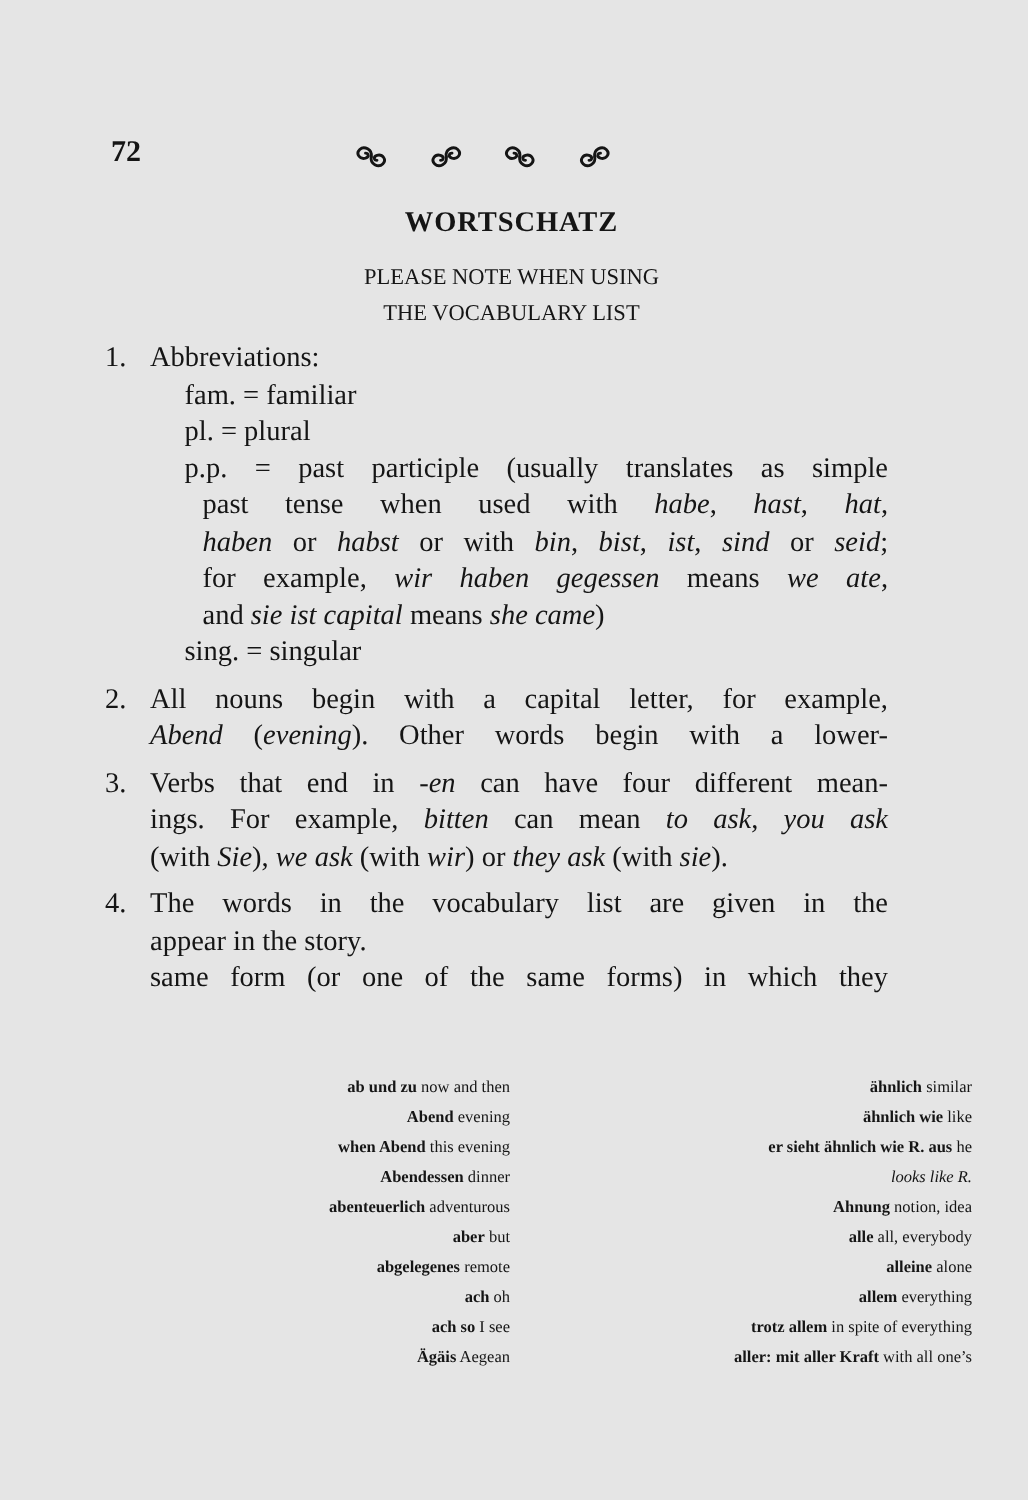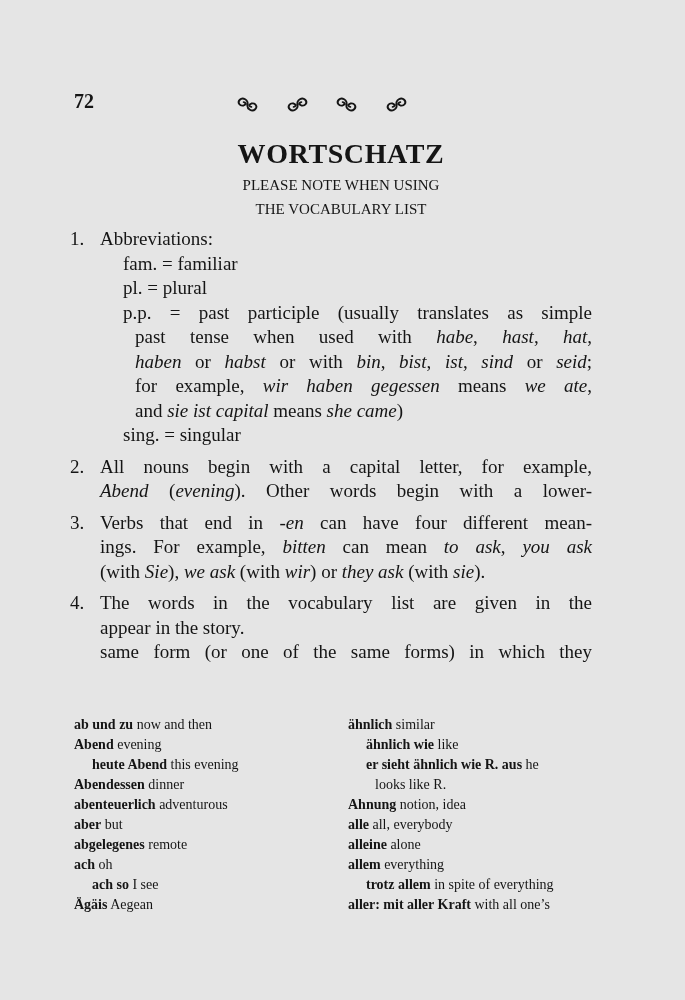--- a/index.html
+++ b/index.html
@@ -35,21 +35,21 @@
   }
   .orn-svg { width: 23px; height: 17px; display: block; }
   .orn.mir .orn-svg { transform: scaleX(-1); }
   .title {
     position: absolute;
     left: 70px;
     top: 138px;
     width: 542px;
     margin: 0;
     text-align: center;
-    font-size: 28px;
+    font-size: 19px;
     font-weight: bold;
     letter-spacing: 0.6px;
   }
   .subtitle {
     position: absolute;
     left: 70px;
     top: 173px;
     width: 542px;
     text-align: center;
     font-size: 15px;
@@ -74,28 +74,29 @@
     top: 0;
   }
   .note-line { text-align: left; }
   .note-line.ind1 { padding-left: 23px; }
   .note-line.ind2 { padding-left: 35px; }
   .note-line.just { text-align: justify; text-align-last: justify; }
   .it { font-style: italic; font-family: Liberation Serif, serif; }
   .vocab {
     position: absolute;
     top: 715px;
-    font-size: 14px;
+    font-size: 11px;
     line-height: 20px;
     white-space: nowrap;
+    text-align: right;
   }
   .vocab-left  { left: 74px;  width: 266px; }
   .vocab-right { left: 348px; width: 300px; }
   .vocab-line.ind1 { padding-left: 18px; }
-  .vocab-line.ind2 { padding-left: 27px; }
+  .vocab-line.ind2 { padding-left: 27px; font-style: italic; }
   .vocab-line b { font-weight: bold; }
   .svg-defs { position: absolute; width: 0; height: 0; overflow: hidden; }
 </style>
 </head>
 <body>
 
 <svg class="svg-defs" aria-hidden="true">
   <defs>
     <g id="fleuron-shape" fill="none" stroke="#151515" stroke-width="2" stroke-linecap="round">
       <path d="M12 8 C 13 3, 7 0, 4 3 C 1 6, 4 10, 8 9 C 11 8, 10 5.5, 8 5.5"></path>
@@ -160,21 +161,21 @@
       <div class="note-item">
         <span class="note-num">4.</span>
         <div class="note-line ind0 just"><span>The words in the vocabulary list are given in the</span></div>
         <div class="note-line ind0"><span>appear in the story.</span></div>
         <div class="note-line ind0 just"><span>same form (or one of the same forms) in which they</span></div>
       </div>
     </div>
   <div class="vocab vocab-left">
       <div class="vocab-line ind0"><b>ab und zu</b> <span>now and then</span></div>
       <div class="vocab-line ind0"><b>Abend</b> <span>evening</span></div>
-      <div class="vocab-line ind1"><b>heute Abend</b> <span>this evening</span></div>
+      <div class="vocab-line ind1"><b>when Abend</b> <span>this evening</span></div>
       <div class="vocab-line ind0"><b>Abendessen</b> <span>dinner</span></div>
       <div class="vocab-line ind0"><b>abenteuerlich</b> <span>adventurous</span></div>
       <div class="vocab-line ind0"><b>aber</b> <span>but</span></div>
       <div class="vocab-line ind0"><b>abgelegenes</b> <span>remote</span></div>
       <div class="vocab-line ind0"><b>ach</b> <span>oh</span></div>
       <div class="vocab-line ind1"><b>ach so</b> <span>I see</span></div>
       <div class="vocab-line ind0"><b>Ägäis</b> <span>Aegean</span></div>
     </div>
   <div class="vocab vocab-right">
       <div class="vocab-line ind0"><b>ähnlich</b> <span>similar</span></div>

